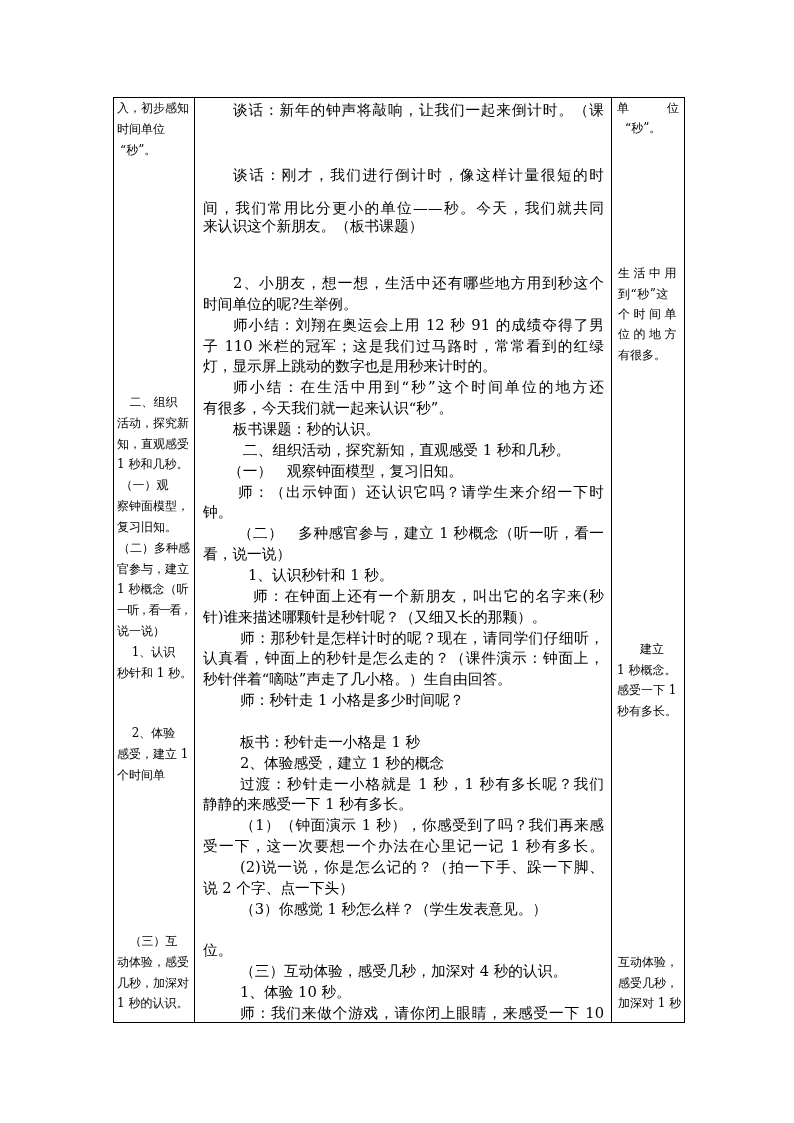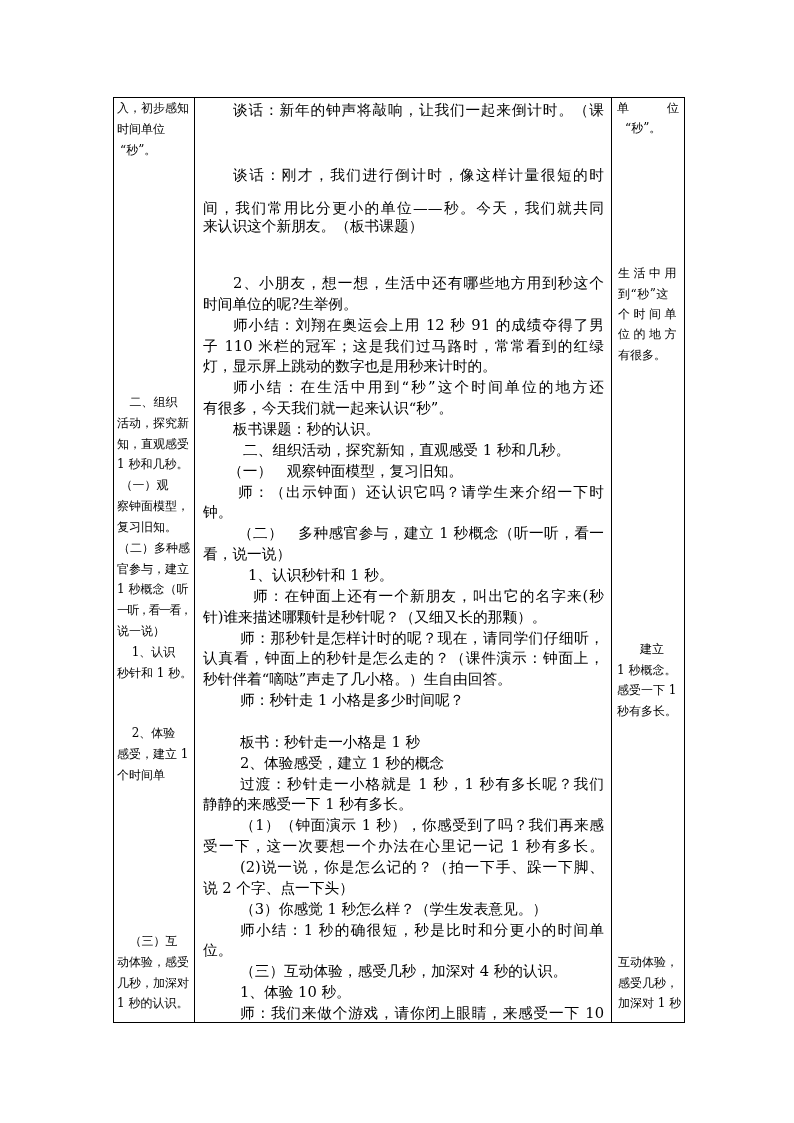--- a/index.html
+++ b/index.html
@@ -81,21 +81,20 @@
   <div class="ln c2" style="top:690px;left:240px">师：秒针走 1 小格是多少时间呢？</div>
   <div class="ln c2" style="top:732px;left:240px">板书：秒针走一小格是 1 秒</div>
   <div class="ln c2" style="top:753px;left:240px">2、体验感受，建立 1 秒的概念</div>
   <div class="ln c2 j" style="top:774px;left:240px;width:364px">过渡：秒针走一小格就是 1 秒，1 秒有多长呢？我们</div>
   <div class="ln c2" style="top:794px;left:203px">静静的来感受一下 1 秒有多长。</div>
   <div class="ln c2 j" style="top:815px;left:240px;width:364px">（1）（钟面演示 1 秒），你感受到了吗？我们再来感</div>
   <div class="ln c2 j" style="top:836px;left:203px;width:401px">受一下，这一次要想一个办法在心里记一记 1 秒有多长。</div>
   <div class="ln c2 j" style="top:857px;left:240px;width:364px">(2)说一说，你是怎么记的？（拍一下手、跺一下脚、</div>
   <div class="ln c2" style="top:878px;left:203px">说 2 个字、点一下头）</div>
   <div class="ln c2" style="top:899px;left:240px">（3）你感觉 1 秒怎么样？（学生发表意见。）</div>
-  <div class="ln c2 j" style="top:920px;left:240px;width:364px">师小结：1 秒的确很短，秒是比时和分更小的时间单</div>
   <div class="ln c2" style="top:940px;left:203px">位。</div>
   <div class="ln c2" style="top:961px;left:240px">（三）互动体验，感受几秒，加深对 4 秒的认识。</div>
   <div class="ln c2" style="top:982px;left:240px">1、体验 10 秒。</div>
   <div class="ln c2 j" style="top:1003px;left:240px;width:364px">师：我们来做个游戏，请你闭上眼睛，来感受一下 10</div>
 
   <div class="ln c3 flexj" style="top:98px;left:617px;width:62px">
     <span>单</span>
     <span>位</span>
   </div>
   <div class="ln c3" style="top:118px;left:625px">“秒”。</div>

